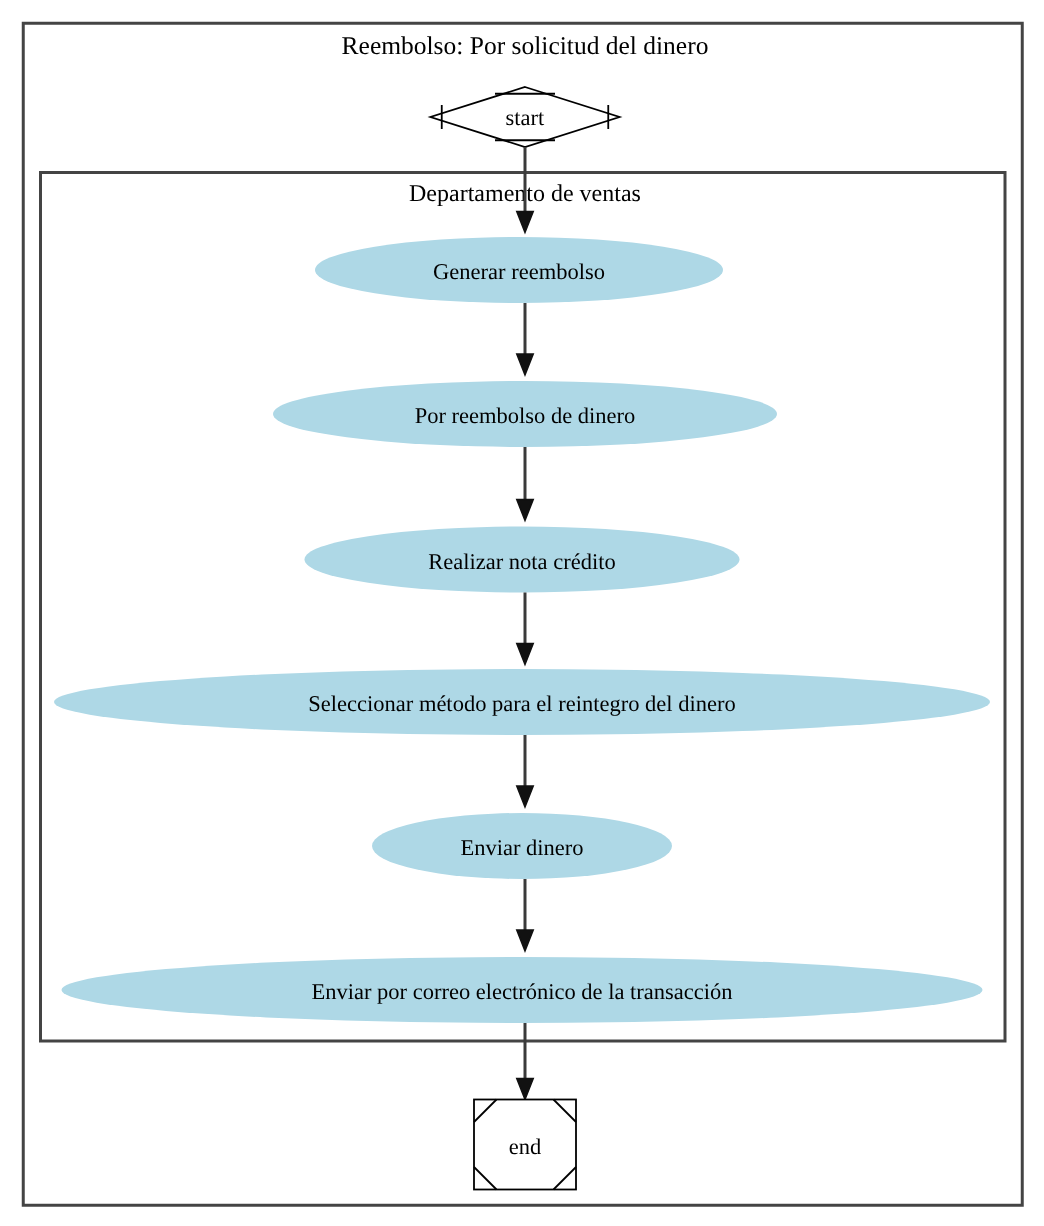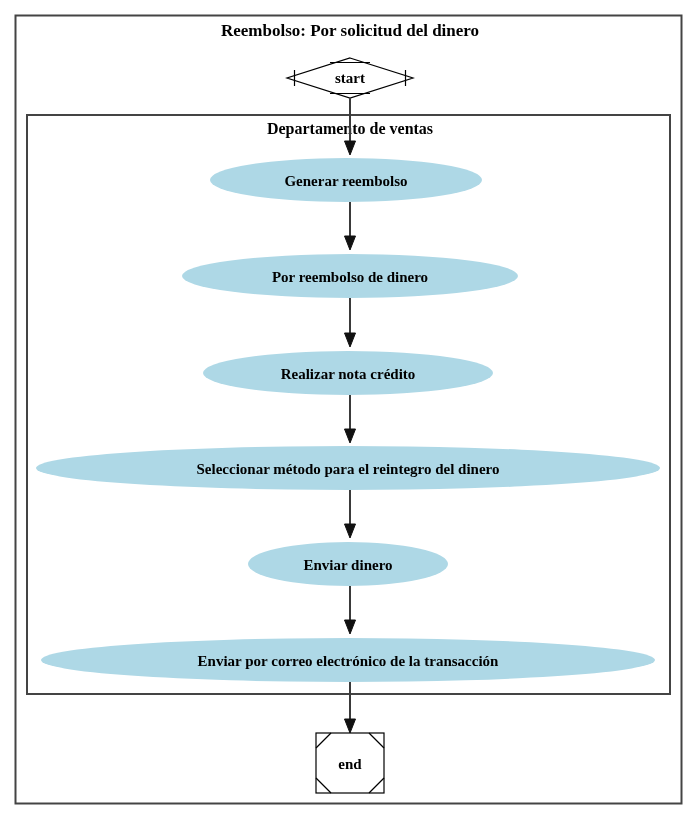--- a/index.html
+++ b/index.html
@@ -11,21 +11,20 @@
     width: 696px;
     height: 817px;
     font-family: "Liberation Serif", "DejaVu Serif", serif;
     overflow: hidden;
   }
   #canvas {
     position: relative;
     width: 696px;
     height: 817px;
     background: #ffffff;
-    font-weight: bold;
   }
   svg#graph {
     position: absolute;
     left: 0;
     top: 0;
     width: 696px;
     height: 817px;
     display: block;
   }
   .graph-border {

